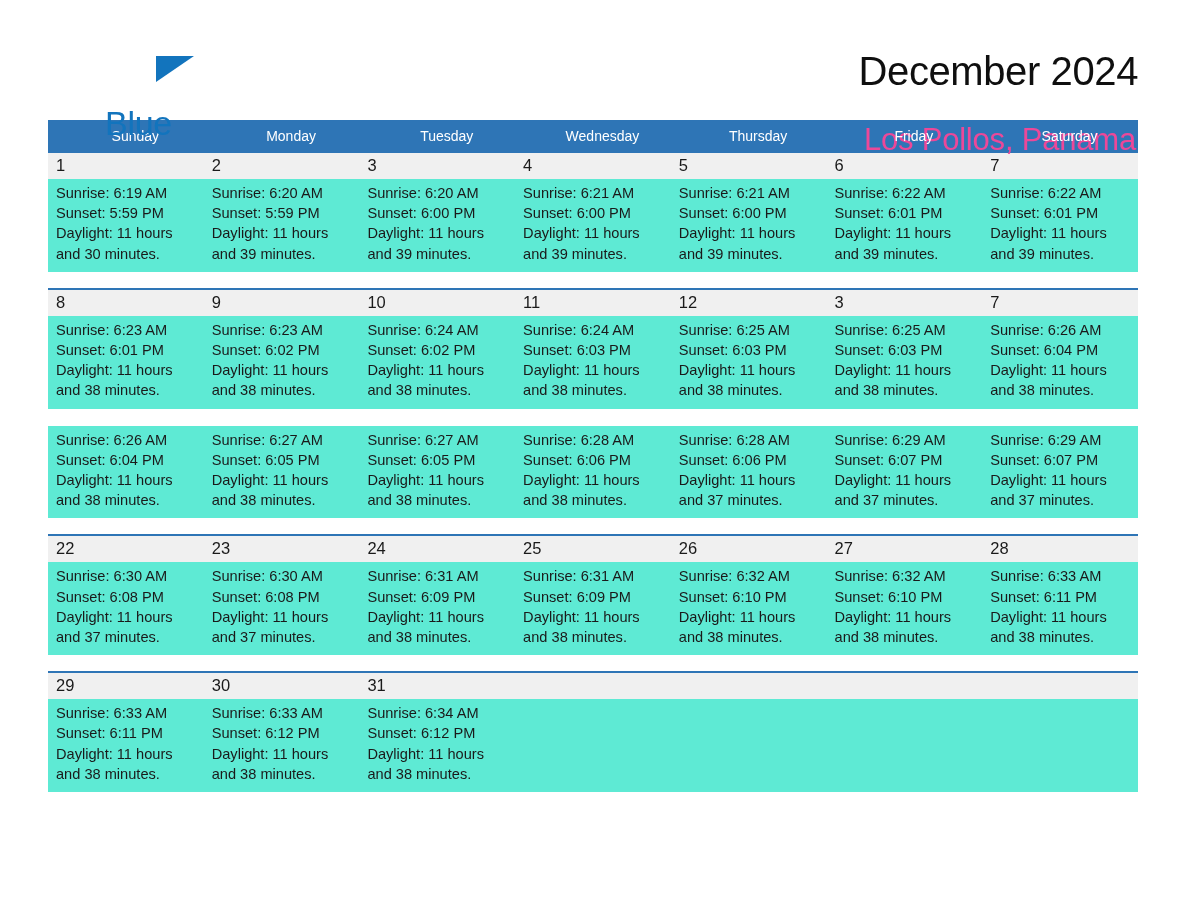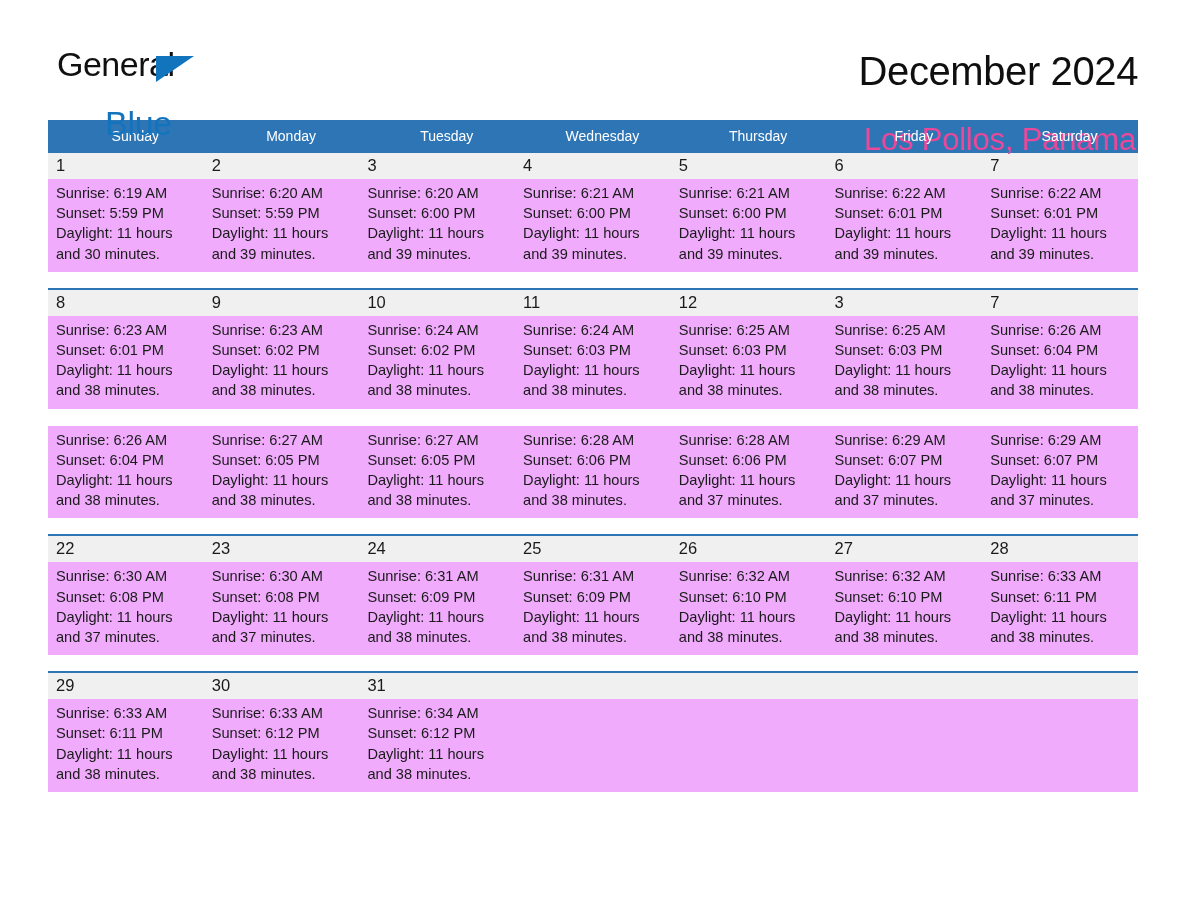--- a/index.html
+++ b/index.html
@@ -108,21 +108,21 @@
   .daynum-cell {
     background: #f0f0f0;
     font-size: 16.5px;
     color: #1a1a1a;
     padding: 3px 0 4px 8px;
     height: 26px;
     vertical-align: middle;
     border: none;
   }
   .info-cell {
-    background: #f0abfc;
+    background: #5eead4;
     font-size: 14.6px;
     line-height: 20.2px;
     color: #1a1a1a;
     padding: 4px 8px 8px 8px;
     vertical-align: top;
     height: 86px;
     border: none;
   }
   .week-sep td {
     height: 17px;
@@ -135,21 +135,20 @@
   }
   .info-cell .line { display: block; white-space: nowrap; }
 </style>
 </head>
 <body>
 
 <div class="page">
 
   <div class="masthead">
     <div class="brand">
-      <span class="brand-general">General</span>
       <span class="brand-triangle"></span>
       <span class="brand-blue">Blue</span>
     </div>
     <div class="title-block">
       <h1 class="cal-title">December 2024</h1>
       <div class="cal-subtitle">Los Pollos, Panama</div>
     </div>
   </div>
 
   <table class="calendar">

